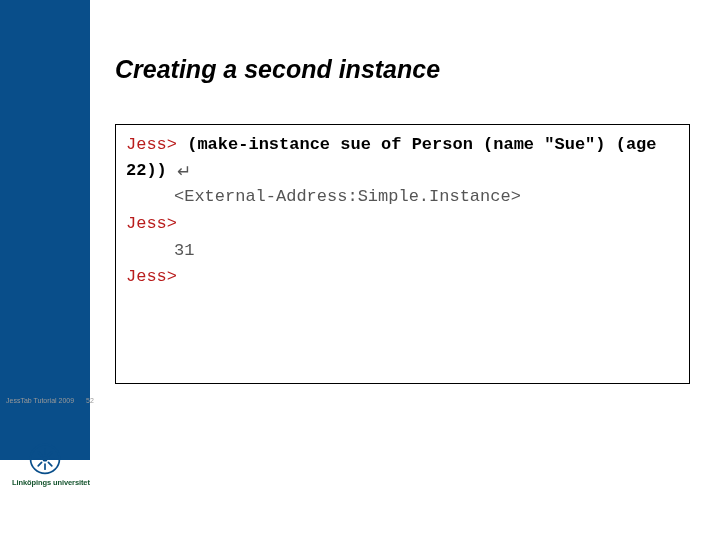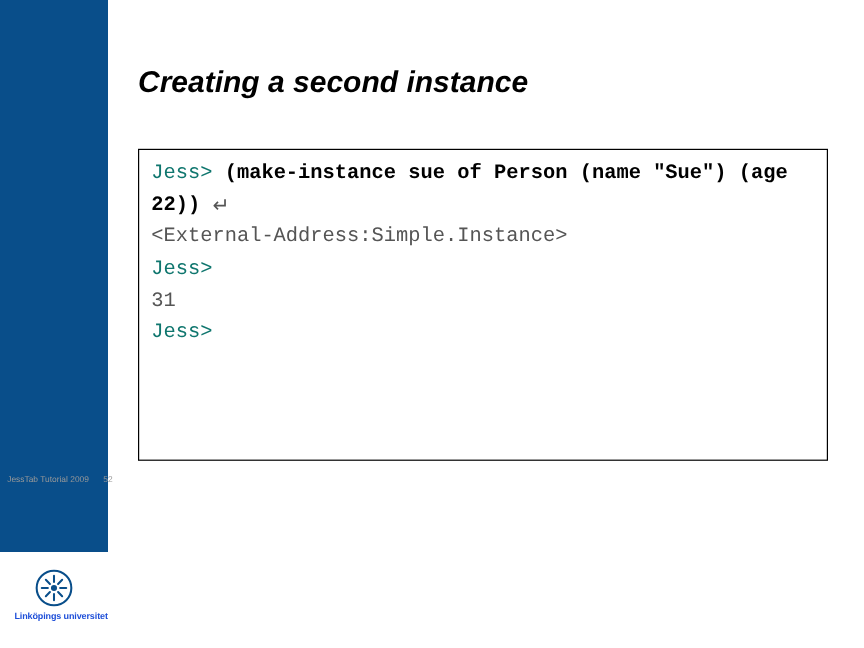--- a/index.html
+++ b/index.html
@@ -37,37 +37,37 @@
   }
   .codebox {
     border: 1px solid #000;
     padding: 8px 10px;
     font-family: "Courier New", Courier, monospace;
     font-size: 17px;
     line-height: 1.45;
     min-height: 260px;
   }
   .codebox .row { margin-bottom: 2px; white-space: pre-wrap; }
-  .codebox .prompt { color: #0f766e; }
+  .codebox .prompt { color: #b91c1c; }
   .codebox .bold { font-weight: bold; color: #000; }
-  .codebox .out { color: #555; }
+  .codebox .out { color: #555; margin-left: 48px; }
   .enter {
     display: inline-block;
     font-family: Arial, sans-serif;
     font-weight: normal;
     color: #555;
     transform: translateY(2px);
   }
   .logo-wrap {
     position: absolute;
     left: 12px;
-    top: 473px;
+    top: 442px;
     width: 66px;
     text-align: left;
-    color: #1d4ed8;
+    color: #14532d;
   }
   .logo-wrap svg { display: block; margin: 0 auto 2px auto; }
   .logo-text {
     font-size: 7.5px;
     font-weight: bold;
     letter-spacing: -0.1px;
     white-space: nowrap;
   }
   .footer {
     position: absolute;

